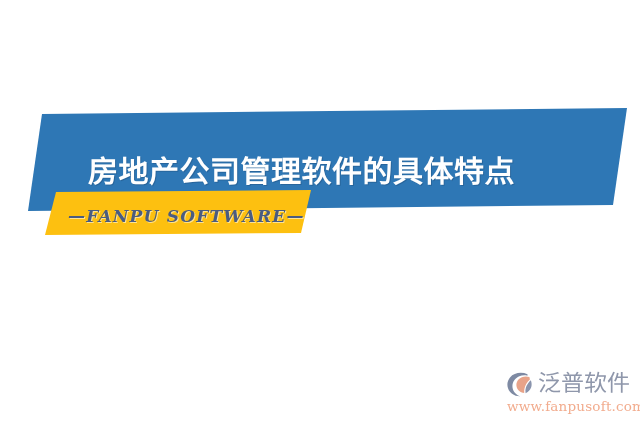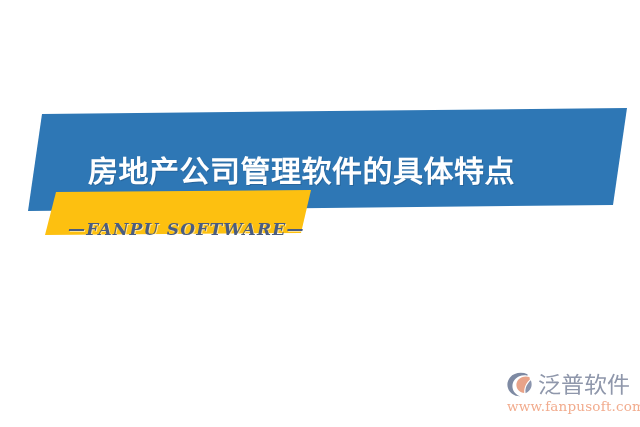--- a/index.html
+++ b/index.html
@@ -67,21 +67,21 @@
     letter-spacing: 0.5px;
     white-space: nowrap;
     text-shadow: 1px 1px 0 rgba(30,70,110,0.35);
     margin-top: 12px;
   }
 
   
   .sub-text {
     position: absolute;
     left: 68px;
-    top: 216px;
+    top: 203px;
     height: 26px;
     line-height: 26px;
     font-family: "DejaVu Serif", "Liberation Serif", serif;
     font-style: italic;
     font-weight: bold;
     font-size: 17px;
     color: #4A5C80;
     letter-spacing: 1.2px;
     white-space: nowrap;
     text-shadow: 1px 1px 0 rgba(255,255,255,0.55);
@@ -103,21 +103,21 @@
     align-items: center;
     height: 30px;
   }
   .logo-mark {
     width: 30px;
     height: 28px;
     flex: 0 0 auto;
     margin-right: 3px;
   }
   .logo-wordmark {
-    font-family: Liberation Sans, sans-serif;
+    font-family: Liberation Mono, monospace;
     font-size: 23px;
     font-weight: normal;
     color: #8F97AB;
     letter-spacing: 0px;
     line-height: 28px;
     white-space: nowrap;
   }
   .logo-url {
     position: absolute;
     left: 2px;

